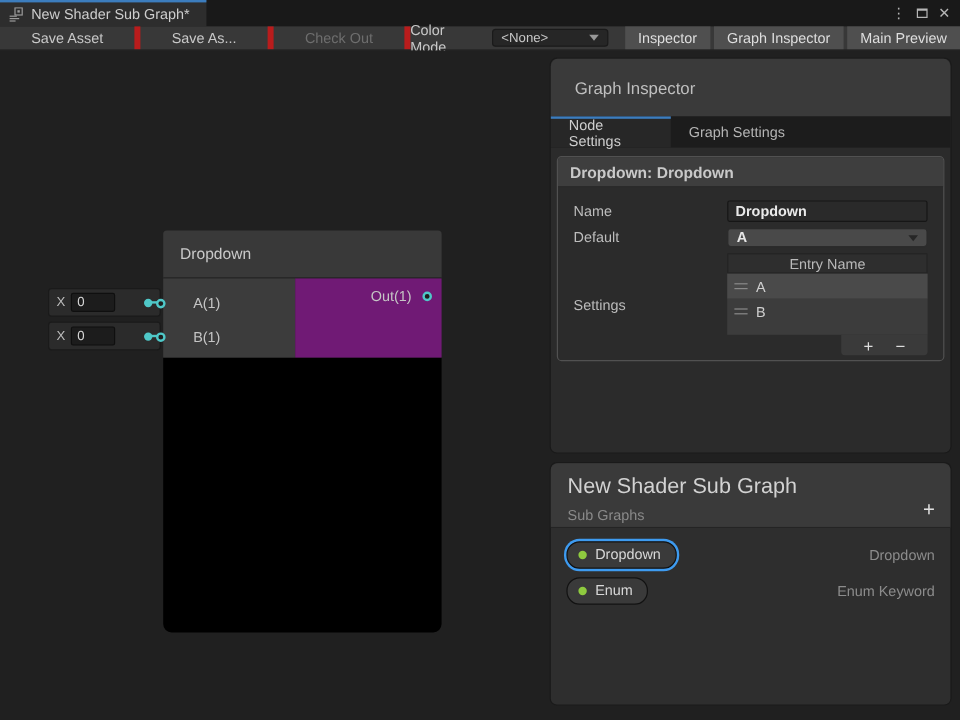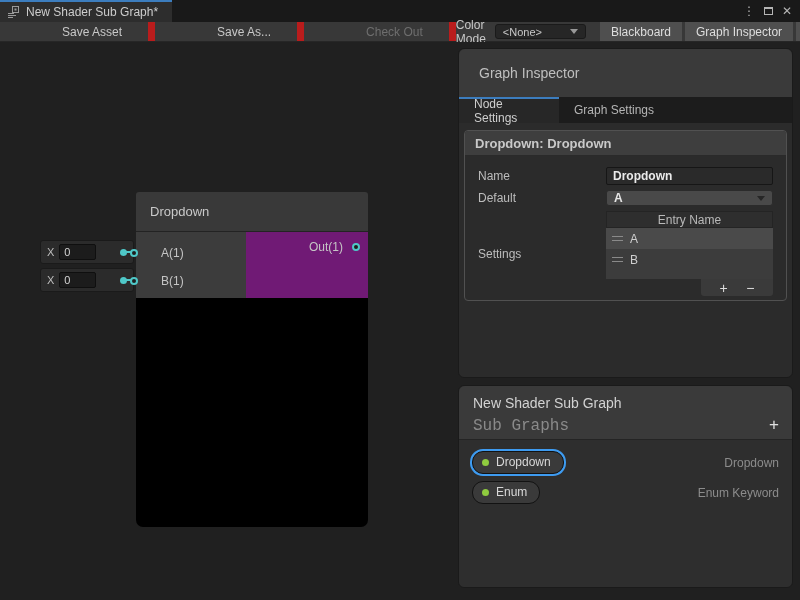--- a/index.html
+++ b/index.html
@@ -14,21 +14,21 @@
     font-size:12px; color:#CDCDCD; }
   .tb-spacer { flex:1; }
   .win-controls { display:flex; align-items:center; gap:9px; padding-right:8px; }
   .win-glyph { color:#B5B5B5; font-size:12px; line-height:1; cursor:default; }
   .maxbox { width:9px; height:8px; border:1px solid #B5B5B5; border-top-width:2px; display:inline-block; }
 
   
   .toolbar { position:absolute; left:0; top:22px; width:800px; height:20px;
     background:#383838; display:flex; align-items:stretch; border-bottom:1px solid #262626; }
   .tbtn { display:flex; align-items:center; padding:0 26px; font-size:12px;
-    color:#C8C8C8; border-right:7px solid #b91c1c; white-space:nowrap;margin-left:36px; }
+    color:#C8C8C8; border-right:5px solid #b91c1c; white-space:nowrap; }
   .tbtn.disabled { color:#6E6E6E; }
   .cm-label { display:flex; align-items:center; font-size:12px; color:#C8C8C8;
     margin-left:auto; padding-right:9px; }
   .cm-select { width:101px; margin:2px 0; background:#262626; border:1px solid #1A1A1A;
     border-radius:3px; display:flex; align-items:center; font-size:11px; color:#C8C8C8;
     padding:0 7px; justify-content:space-between;gap:28px; }
   .arr-gray { width:0; height:0; border-left:4px solid transparent;
     border-right:4px solid transparent; border-top:5px solid #989898; }
   .arr-dark { width:0; height:0; border-left:4px solid transparent;
     border-right:4px solid transparent; border-top:5px solid #262626; }
@@ -96,22 +96,22 @@
   .efill { height:9px; background:#3C3C3C; }
   .handle { width:11px; height:5px; border-top:1px solid #8A8A8A; border-bottom:1px solid #8A8A8A;
     margin:0 7px 0 6px; }
   .efooter { display:flex; justify-content:flex-end; }
   .efoot-box { width:72px; height:17px; background:#3A3A3A; border-radius:0 0 3px 3px;
     display:flex; align-items:center; justify-content:space-evenly; }
   .efoot-btn { color:#DDDDDD; font-size:14px; line-height:1; cursor:default; }
 
   .bb-header { height:54px; background:#3A3A3A; border-radius:6px 6px 0 0; position:relative;
     padding:9px 14px 0 14px; border-bottom:1px solid #242424; }
-  .bb-title { font-size:14px; color:#D2D2D2; }
-  .bb-sub { font-size:16px; color:#8A8A8A; margin-top:6px;font-family:Liberation Mono, monospace; }
+  .bb-title { font-size:18px; color:#D2D2D2; }
+  .bb-sub { font-size:12px; color:#8A8A8A; margin-top:6px; }
   .bb-add { position:absolute; right:13px; bottom:6px; font-size:17px; color:#E0E0E0; line-height:1; }
   .bb-body { padding:11px 13px; }
   .bb-row { display:flex; align-items:center; justify-content:space-between; margin-bottom:7px; }
   .pill { display:inline-flex; align-items:center; gap:7px; background:#3A3A3A;
     border:1px solid #121212; border-radius:11px; padding:3px 12px 4px 9px;
     font-size:12px; color:#D8D8D8; }
   .pill.selected { box-shadow:0 0 0 2px #3E9BF0; }
   .gdot { width:7px; height:7px; border-radius:50%; background:#8FCB3F; }
   .bb-type { font-size:12px; color:#8C8C8C; }
 </style>
@@ -142,21 +142,21 @@
 <div class="toolbar">
   <div class="tbtn">Save Asset</div>
   <div class="tbtn">Save As...</div>
   <div class="tbtn disabled">Check Out</div>
   <div class="cm-label">Color Mode</div>
   <div class="cm-select">
     <span>&lt;None&gt;</span>
     <span class="arr-gray"></span>
   </div>
   <div class="toggle-group">
-    <div class="tgl">Blackboard</div>
+    <div class="tgl">Inspector</div>
     <div class="tgl">Graph Inspector</div>
     <div class="tgl">Main Preview</div>
   </div>
 </div>
 
 <div class="canvas">
 
   <div class="inwidget" style="top:198px;">
     <span class="wlabel">X</span>
     <input value="0" style="">

